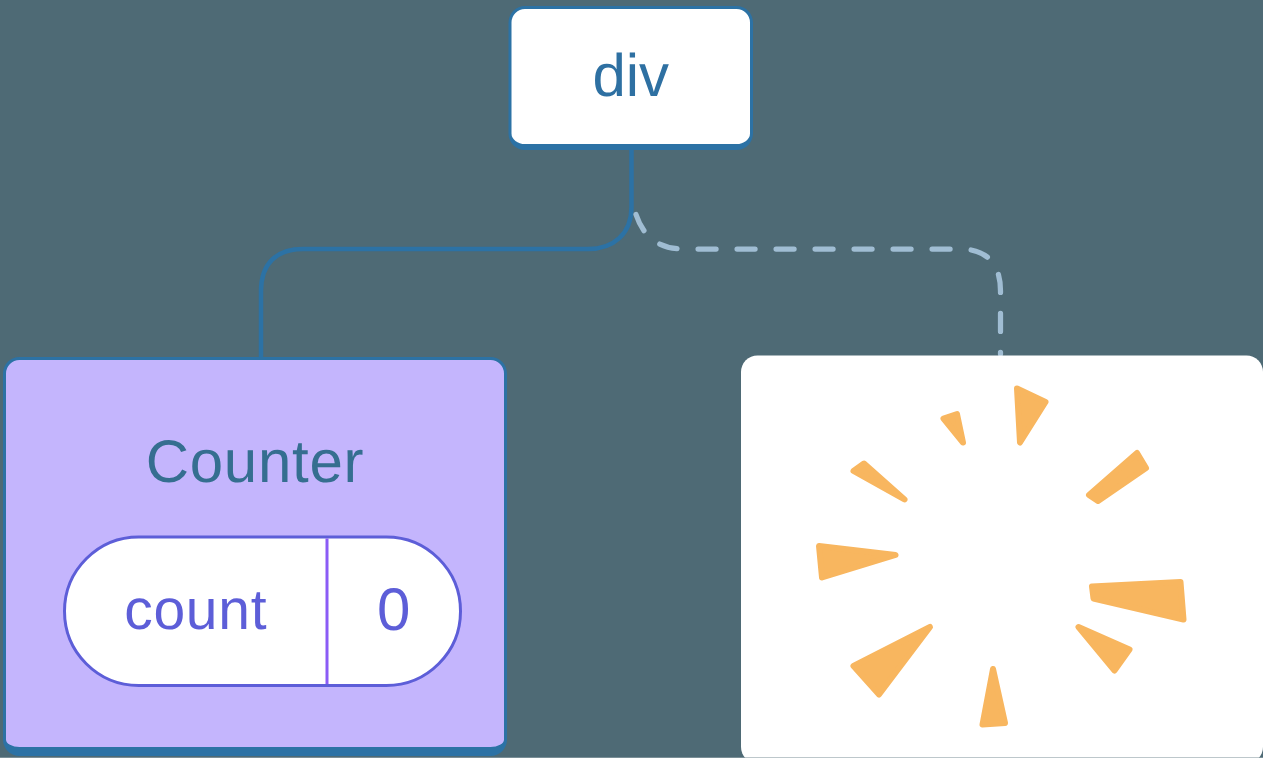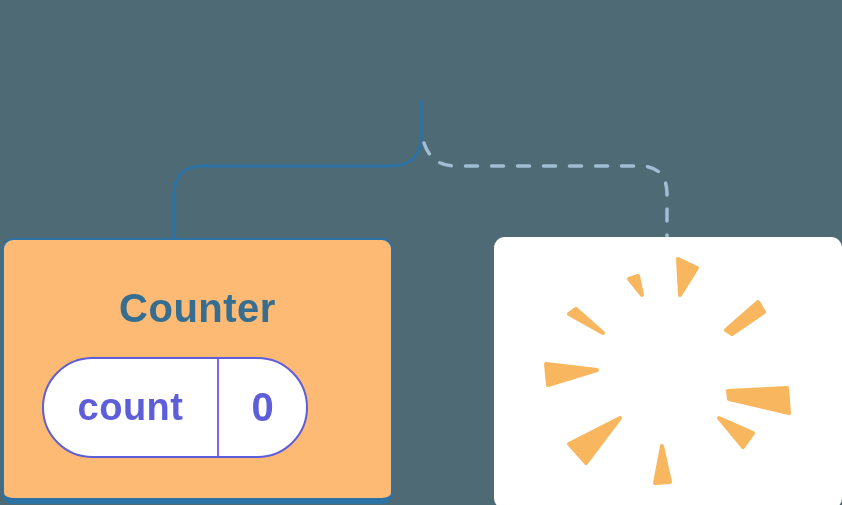--- a/index.html
+++ b/index.html
@@ -47,28 +47,27 @@
     display: flex;
     align-items: center;
     justify-content: center;
     font-size: 40px;
     color: #2E70A2;
   }
   .card-counter {
     position: absolute;
     left: 2px;
     top: 238px;
-    width: 391px;
+    width: 336px;
     height: 266px;
     box-sizing: border-box;
-    background: #fdba74;
+    background: #c4b5fd;
     border: 2.5px solid #2C72A5;
     border-bottom-width: 6px;
     border-radius: 11px;
-    font-weight: bold;
   }
   .counter-title {
     position: absolute;
     left: 0;
     top: 46px;
     width: 100%;
     text-align: center;
     font-size: 40px;
     letter-spacing: 0.5px;
     color: #356E90;
@@ -129,20 +128,23 @@
 </head>
 <body>
 
 <div class="stage">
 
   <svg class="connectors" viewBox="0 0 842 505">
     <path class="edge-solid" d="M421 100 V138 C421 156 409 166 392 166 H202 C184 166 174 176 174 194 V238"></path>
     <path class="edge-dashed" d="M424 143 C429 158 439 166 456 166 H640 C658 166 667 176 667 194 V236"></path>
   </svg>
 
+  <div class="node-root">
+    <span>div</span>
+  </div>
 
   <div class="card-counter">
     <div class="counter-title">Counter</div>
     <div class="state-pill">
       <span class="pill-key">count</span>
       <span class="pill-value">0</span>
     </div>
   </div>
 
   <div class="card-removed">

